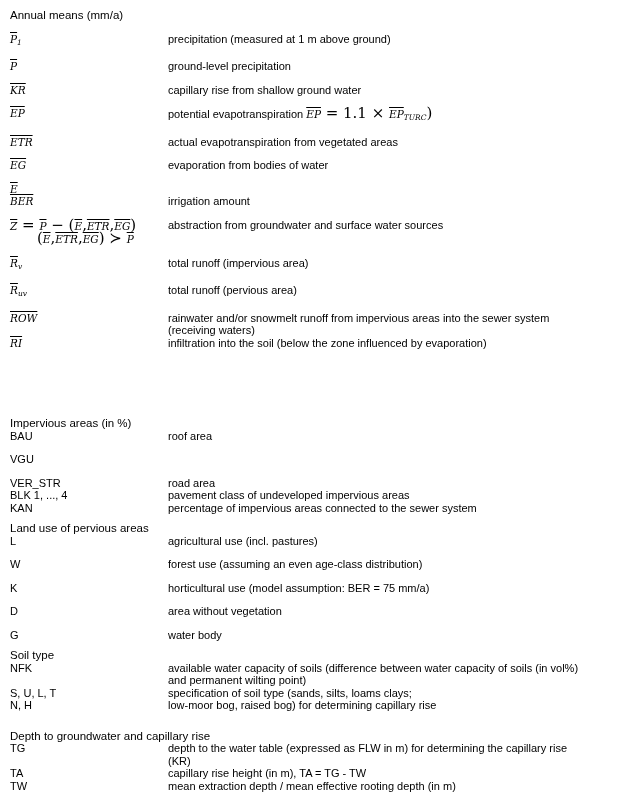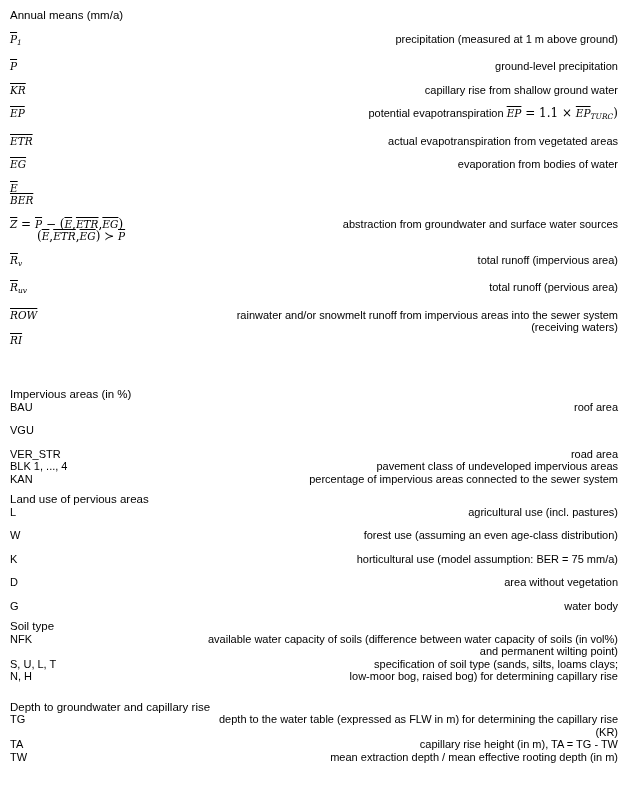--- a/index.html
+++ b/index.html
@@ -9,32 +9,32 @@
     font-family: "Liberation Sans", sans-serif;
     font-size: 11px; line-height: 12.5px;
     overflow: hidden;
   }
   .page { padding: 9px 6px 0 10px; }
   .section-heading {
     font-weight: normal;
     font-size: 11.5px;
     line-height: 12.5px;
   }
-  .section.gap-large  { margin-top: 42px; }
+  .section.gap-large  { margin-top: 68px; }
   .section.gap-medium { margin-top: 8px; }
   .section.gap-small  { margin-top: 18px; }
   .row { display: flex; align-items: flex-start; }
   .row.normal { margin-top: 11px; }
   .row.tight  { margin-top: 0; }
   .sym  { width: 158px; flex: none; }
-  .desc { flex: 1; min-width: 0; text-align: right; }
+  .desc { flex: 1; min-width: 0; }
   .line { white-space: nowrap; }
   .line.indent { padding-left: 27px; }
   .tok-m  { font-family: "DejaVu Serif", serif; font-style: italic; font-size: 10.5px; }
-  .tok-mn { font-family: "DejaVu Serif", serif; font-size: 12px; }
+  .tok-mn { font-family: "DejaVu Serif", serif; font-size: 15px; }
   .ov  { text-decoration: overline; }
   .sub { font-size: 7.5px; vertical-align: -2px; text-decoration: none; }
 </style>
 </head>
 <body>
 
 <div class="page">
   <div>
       <div class="section">
         <div class="section-heading">Annual means (mm/a)</div>
@@ -88,20 +88,23 @@
         </div>
         <div class="row normal">
           <div class="sym">
             <div class="line"><span class="tok-m ov">E</span></div>
           </div>
         </div>
         <div class="row tight">
           <div class="sym">
             <div class="line"><span class="tok-m ov">BER</span></div>
           </div>
+          <div class="desc">
+            <div class="line"><span class="">irrigation amount</span></div>
+          </div>
         </div>
         <div class="row normal">
           <div class="sym">
             <div class="line"><span class="tok-m ov">Z</span><span class="tok-mn"> = </span><span class="tok-m ov">P</span><span class="tok-mn"> − (</span><span class="tok-m ov">E</span><span class="tok-mn">,</span><span class="tok-m ov">ETR</span><span class="tok-mn">,</span><span class="tok-m ov">EG</span><span class="tok-mn">)</span></div>
             <div class="line indent"><span class="tok-mn">(</span><span class="tok-m ov">E</span><span class="tok-mn">,</span><span class="tok-m ov">ETR</span><span class="tok-mn">,</span><span class="tok-m ov">EG</span><span class="tok-mn">) ≻ </span><span class="tok-m ov">P</span></div>
           </div>
           <div class="desc">
             <div class="line"><span class="">abstraction from groundwater and surface water sources</span></div>
           </div>
         </div>
@@ -126,20 +129,23 @@
             <div class="line"><span class="tok-m ov">ROW</span></div>
           </div>
           <div class="desc">
             <div class="line"><span class="">rainwater and/or snowmelt runoff from impervious areas into the sewer system</span></div>
             <div class="line"><span class="">(receiving waters)</span></div>
           </div>
         </div>
         <div class="row tight">
           <div class="sym">
             <div class="line"><span class="tok-m ov">RI</span></div>
+          </div>
+          <div class="desc">
+            <div class="line"><span class="">infiltration into the soil (below the zone influenced by evaporation)</span></div>
           </div>
         </div>
       </div>
       <div class="section gap-large">
         <div class="section-heading">Impervious areas (in %)</div>
         <div class="row tight">
           <div class="sym">
             <div class="line"><span class="">BAU</span></div>
           </div>
           <div class="desc">

